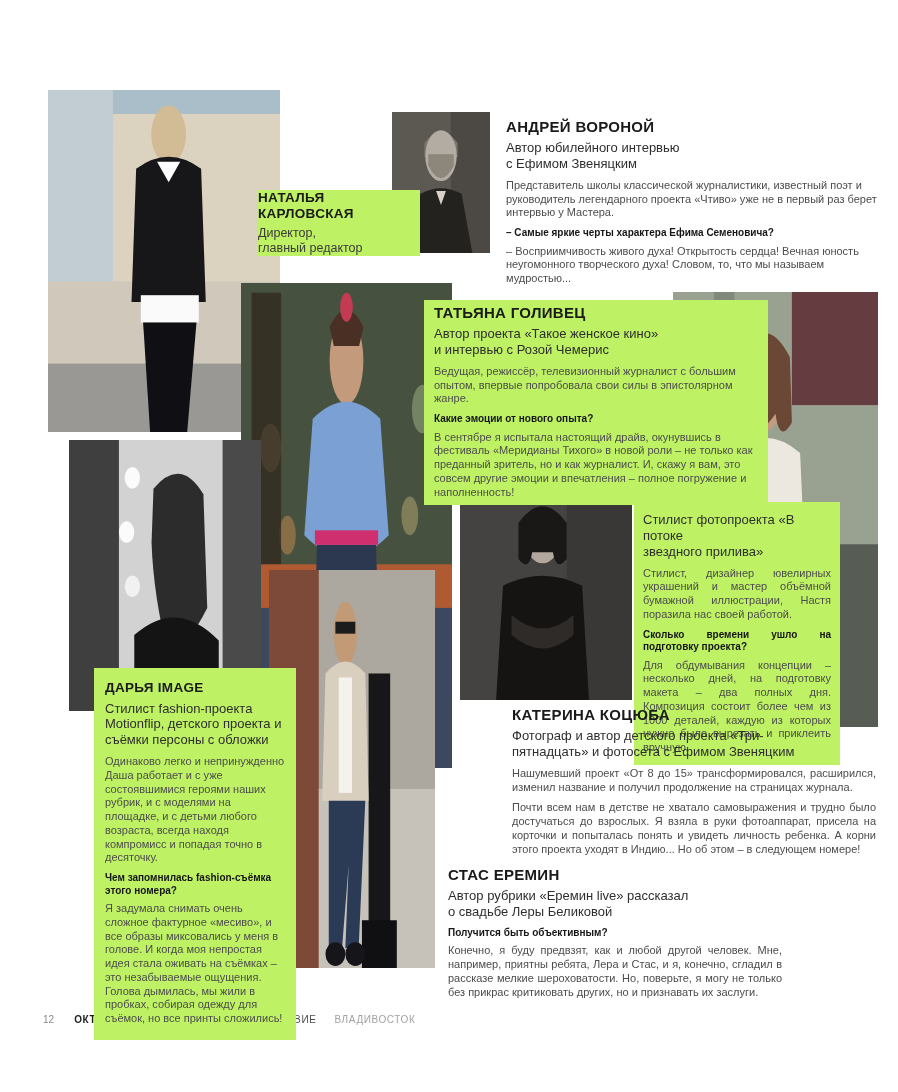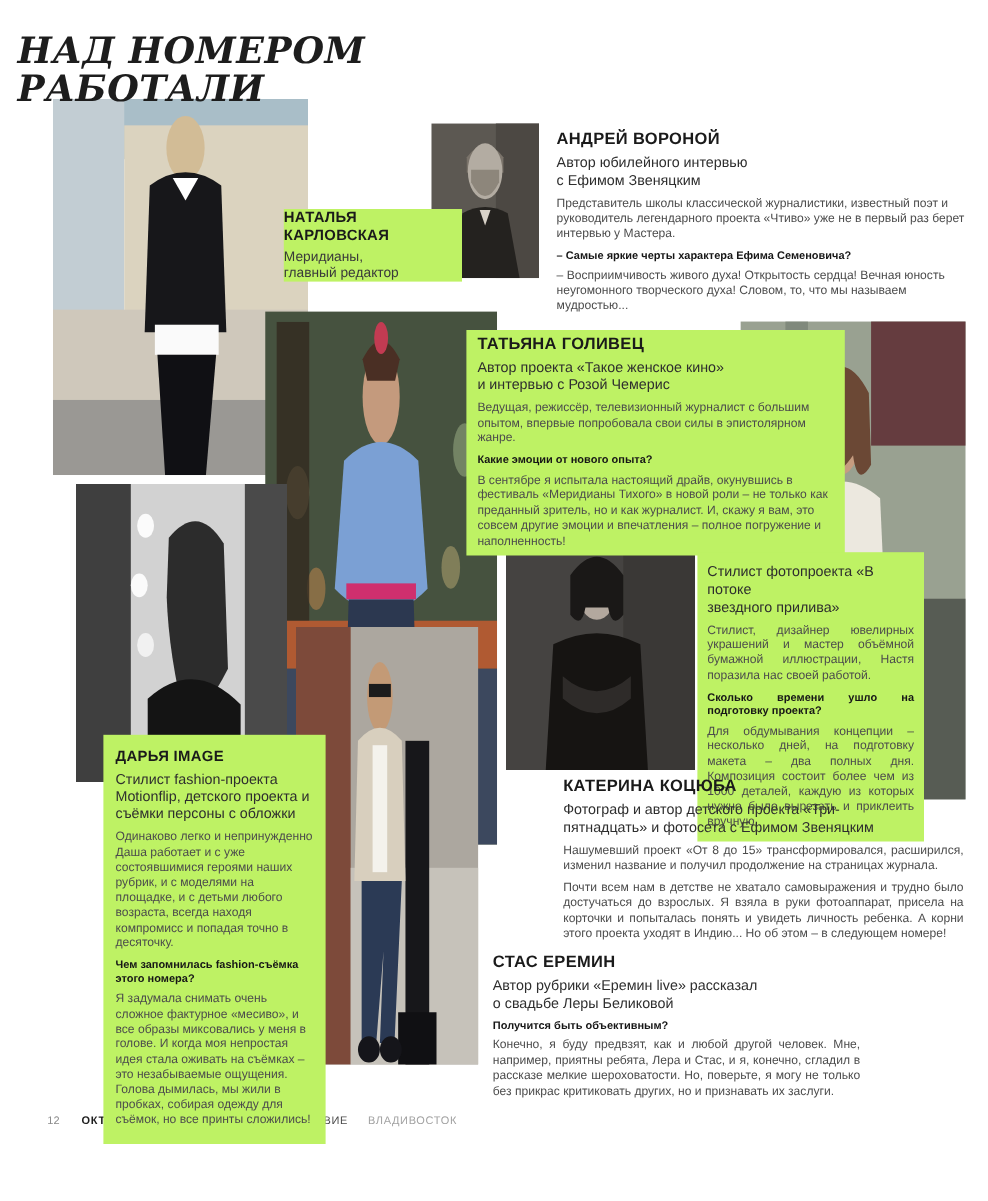--- a/index.html
+++ b/index.html
@@ -45,22 +45,20 @@
   .footer .pageno{color:#8a8a8a;margin-right:20px;letter-spacing:0;}
   .footer .issue{font-weight:700;color:#1d1d1d;margin-right:18px;}
   .footer .mag{color:#4a4a4a;margin-right:18px;}
   .footer .city{color:#a2a2a2;}
 </style>
 </head>
 <body>
 
 <div class="page">
 
-  <h1 class="abs masthead">НАД НОМЕРОМ
-РАБОТАЛИ</h1>
 
   <div class="abs photo ph-natalia">
     <svg viewBox="0 0 100 100" preserveAspectRatio="none">
       <rect width="100" height="16" fill="#a9bec8"></rect>
       <rect x="0" y="0" width="28" height="62" fill="#c2cdd3"></rect>
       <rect x="28" y="7" width="72" height="52" fill="#dbd3bf"></rect>
       <rect y="56" width="100" height="26" fill="#cfc8bb"></rect>
       <rect y="80" width="100" height="20" fill="#9a9894"></rect>
       <ellipse cx="52" cy="13" rx="7.5" ry="8.5" fill="#d2bc96"></ellipse>
       <path d="M38 23 Q52 16 66 23 L68 62 L36 62 Z" fill="#17171a"></path>
@@ -152,21 +150,21 @@
       <rect x="42" y="27" width="8" height="29" fill="#f4f2ec"></rect>
       <path d="M36 58 L58 58 L54 95 L46 95 L48 74 L44 95 L36 95 Z" fill="#2b3a55"></path>
       <ellipse cx="40" cy="96.5" rx="6" ry="3" fill="#15151a"></ellipse>
       <ellipse cx="52" cy="96.5" rx="6" ry="3" fill="#15151a"></ellipse>
     </svg>
   </div>
 
   <section class="abs blk card blk-natalia">
     <h3 class="name">НАТАЛЬЯ
 КАРЛОВСКАЯ</h3>
-    <p class="role">Меридианы,
+    <p class="role">Директор,
 главный редактор</p>
   </section>
 
   <section class="abs blk blk-andrey">
     <h3 class="name">АНДРЕЙ ВОРОНОЙ</h3>
     <p class="sub">Автор юбилейного интервью
 с Ефимом Звеняцким</p>
     <p class="body">Представитель школы классической журналистики, известный поэт и руководитель легендарного проекта «Чтиво» уже не в первый раз берет интервью у Мастера.</p>
     <p class="q">– Самые яркие черты характера Ефима Семеновича?</p>
     <p class="body a">– Восприимчивость живого духа! Открытость сердца! Вечная юность неугомонного творческого духа! Словом, то, что мы называем мудростью...</p>

